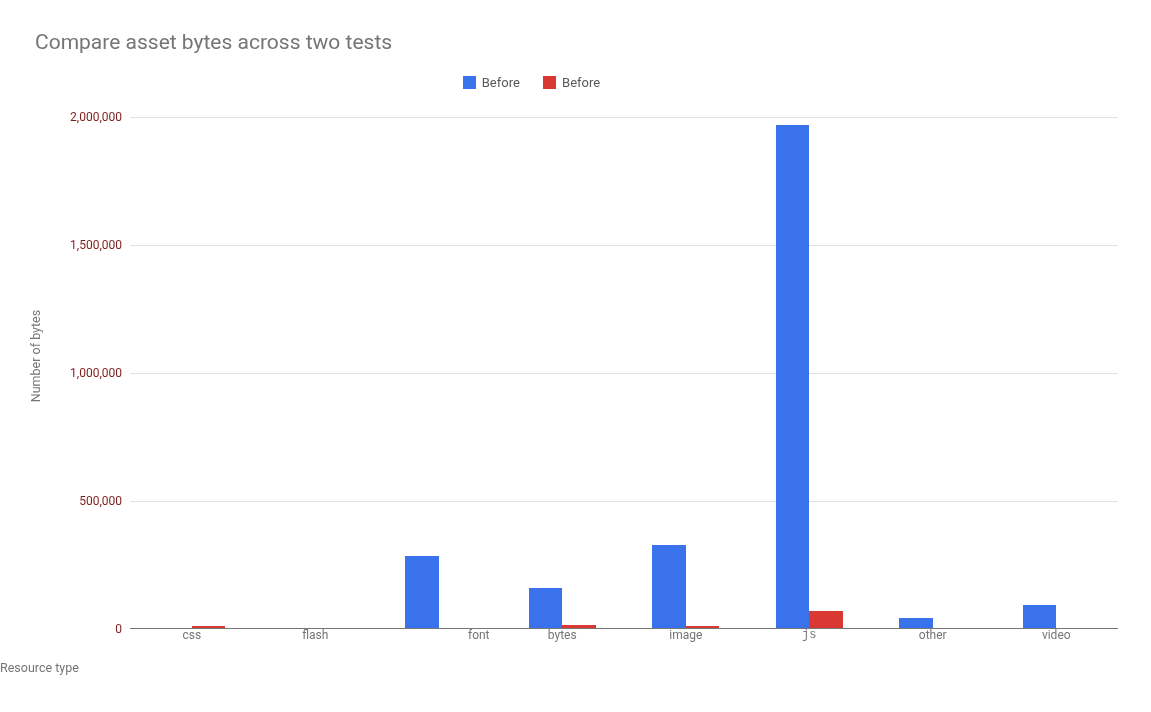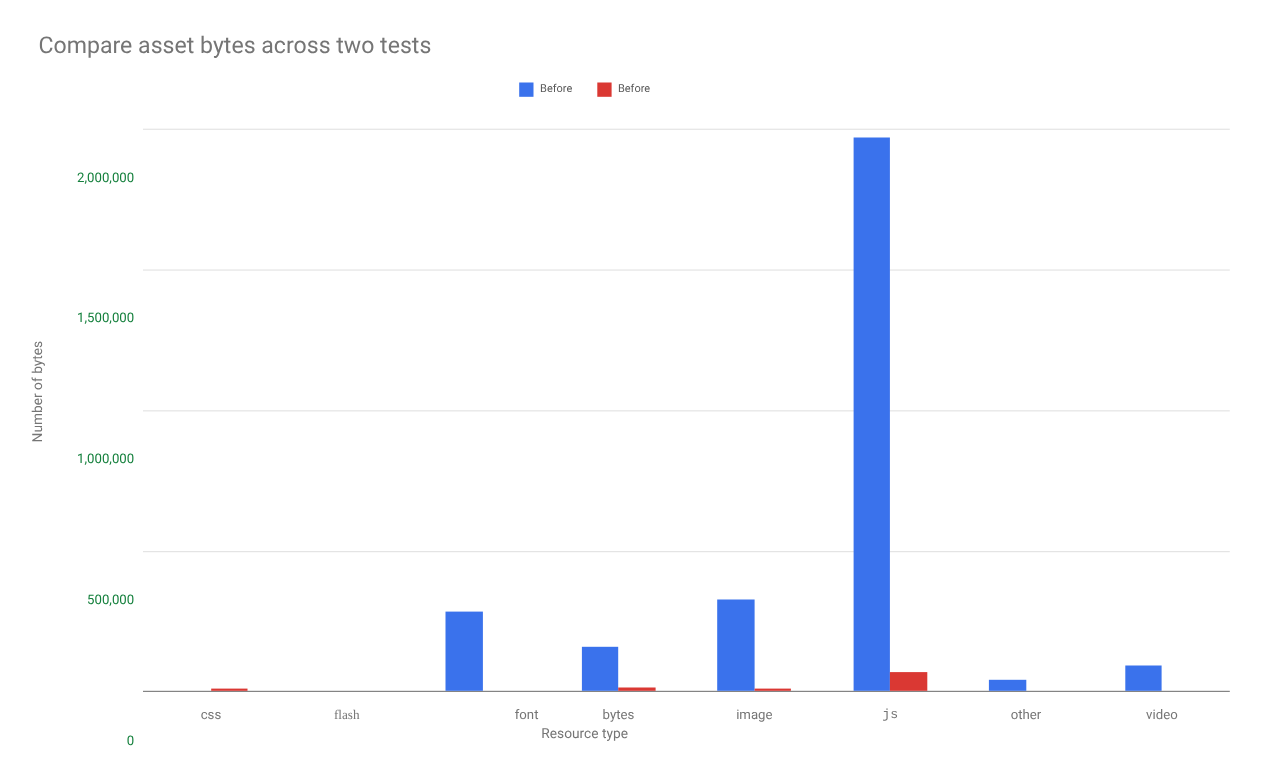--- a/index.html
+++ b/index.html
@@ -24,21 +24,21 @@
     top: 30px;
     font-size: 21px;
     color: #757575;
   }
   .legend {
     position: absolute;
     top: 75px;
     left: 0;
     right: 0;
     text-align: center;
-    font-size: 10px;
+    font-size: 13px;
   }
   .legend-item {
     display: inline-flex;
     align-items: center;
     margin: 0 10px;
     color: #595959;
   }
   .legend-swatch {
     width: 13px;
     height: 13px;
@@ -59,46 +59,44 @@
     left: 0;
     right: 0;
     border-top: 1px solid #e2e2e2;
   }
   .y-label-row {
     position: absolute;
     right: 100%;
     transform: translateY(-50%);
     padding-right: 8px;
     font-size: 12px;
-    color: #15803d;
+    color: #7f1d1d;
     white-space: nowrap;
-    margin-top: 44px;
   }
   .bar {
     position: absolute;
     bottom: 0;
   }
   .bar.before { background: #3a72ec; }
   .bar.after  { background: #da3833; }
   .x-label {
     position: absolute;
     top: 100%;
-    padding-top: 15px;
+    padding-top: 0;
     font-size: 12px;
     color: #757575;
     text-align: center;
     transform: translateX(-50%);
     white-space: nowrap;
   }
   .x-axis-title {
     position: absolute;
     top: 660px;
     left: 0;
     right: 0;
-    text-align: center;
     font-size: 12.5px;
     color: #757575;
   }
   .y-axis-title {
     position: absolute;
     left: 35px;
     top: 50%;
     transform: translate(-50%, -50%) rotate(-90deg);
     transform-origin: center;
     font-size: 12.5px;
@@ -134,21 +132,21 @@
       <div class="y-label-row" style="top: 256px;">1,000,000</div>
       <div class="gridline" style="top: 128px;"></div>
       <div class="y-label-row" style="top: 128px;">1,500,000</div>
       <div class="gridline" style="top: 0px;"></div>
       <div class="y-label-row" style="top: 0px;">2,000,000</div>
       <div class="bar before" style="width: 33.345px; height: 0px; left: 28.405px;"></div>
       <div class="bar after" style="width: 33.345px; height: 2.048px; left: 61.75px;"></div>
       <div class="x-label" style="left: 61.75px;">css</div>
       <div class="bar before" style="width: 33.345px; height: 0px; left: 151.905px;"></div>
       <div class="bar after" style="width: 33.345px; height: 0px; left: 185.25px;"></div>
-      <div class="x-label" style="left: 185.25px; font-family: Liberation Serif, serif;">flash</div>
+      <div class="x-label" style="left: 185.25px;">flash</div>
       <div class="bar before" style="width: 33.345px; height: 71.68px; left: 275.405px;"></div>
       <div class="bar after" style="width: 33.345px; height: 0px; left: 308.75px;"></div>
       <div class="x-label" style="left: 308.75px; margin-left: 40px;">font</div>
       <div class="bar before" style="width: 33.345px; height: 39.68px; left: 398.905px;"></div>
       <div class="bar after" style="width: 33.345px; height: 3.072px; left: 432.25px;"></div>
       <div class="x-label" style="left: 432.25px;">bytes</div>
       <div class="bar before" style="width: 33.345px; height: 83.2px; left: 522.405px;"></div>
       <div class="bar after" style="width: 33.345px; height: 2.048px; left: 555.75px;"></div>
       <div class="x-label" style="left: 555.75px;">image</div>
       <div class="bar before" style="width: 33.345px; height: 503.04px; left: 645.905px;"></div>

